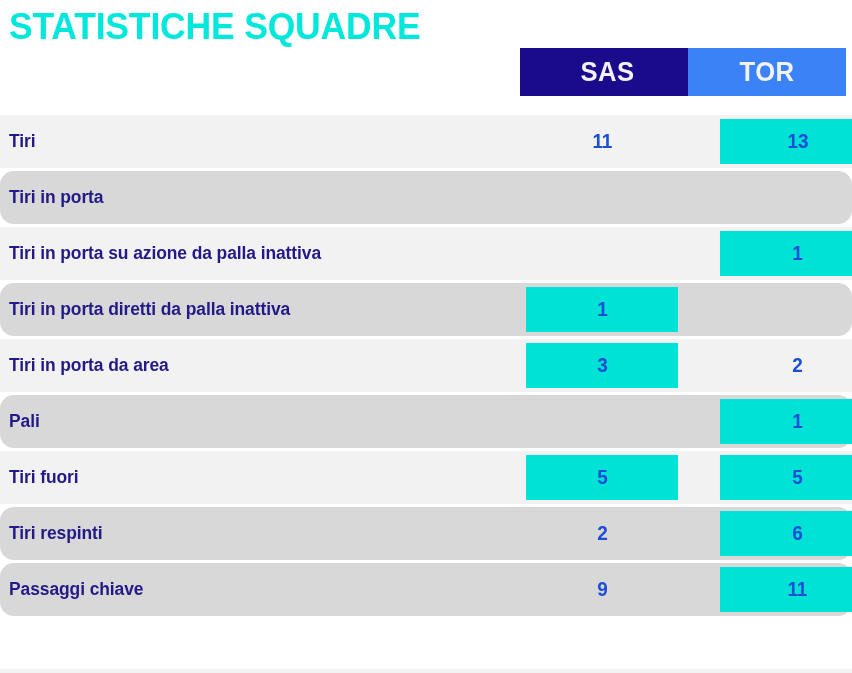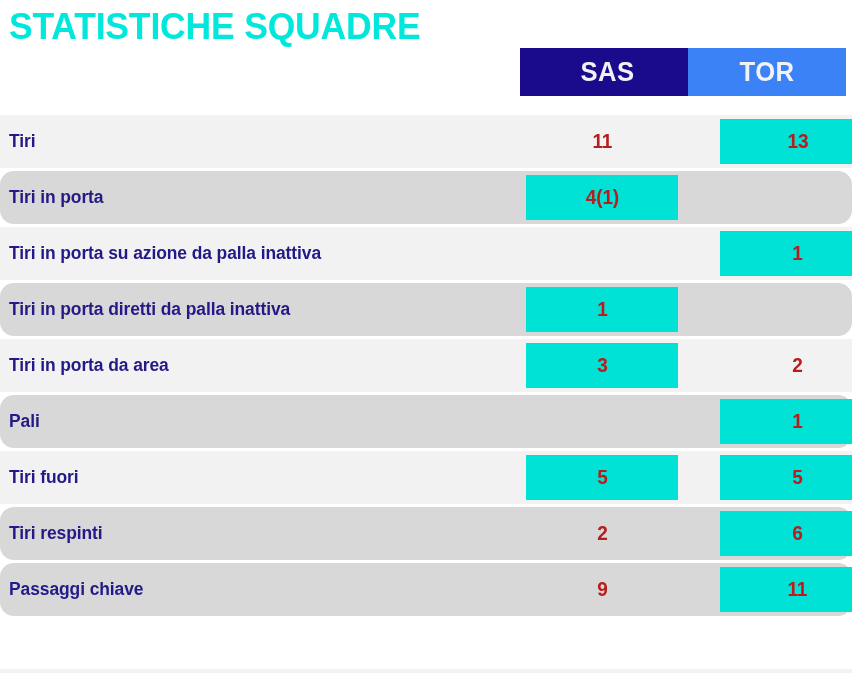--- a/index.html
+++ b/index.html
@@ -105,21 +105,21 @@
 
   .val {
     position: absolute;
     top: 4px;
     height: 45px;
     display: flex;
     align-items: center;
     justify-content: center;
     font-size: 20px;
     font-weight: 700;
-    color: #b91c1c;
+    color: #1d4ed8;
     letter-spacing: -0.2px;
   }
   .val .num { transform: scaleX(0.95); }
   .val.home { left: 526px; width: 152px; }
   .val.away { left: 720px; width: 155px; }
   .val.hl { background: #00e2d6; }
 
   
   .tail {
     position: absolute;
@@ -151,23 +151,20 @@
         <div class="row-label">Tiri</div>
         <div class="val home">
           <span class="num">11</span>
         </div>
         <div class="val away hl">
           <span class="num">13</span>
         </div>
       </div>
       <div class="row even">
         <div class="row-label">Tiri in porta</div>
-        <div class="val home hl">
-          <span class="num">4(1)</span>
-        </div>
       </div>
       <div class="row odd">
         <div class="row-label">Tiri in porta su azione da palla inattiva</div>
         <div class="val home">
           <span class="num"></span>
         </div>
         <div class="val away hl">
           <span class="num">1</span>
         </div>
       </div>

